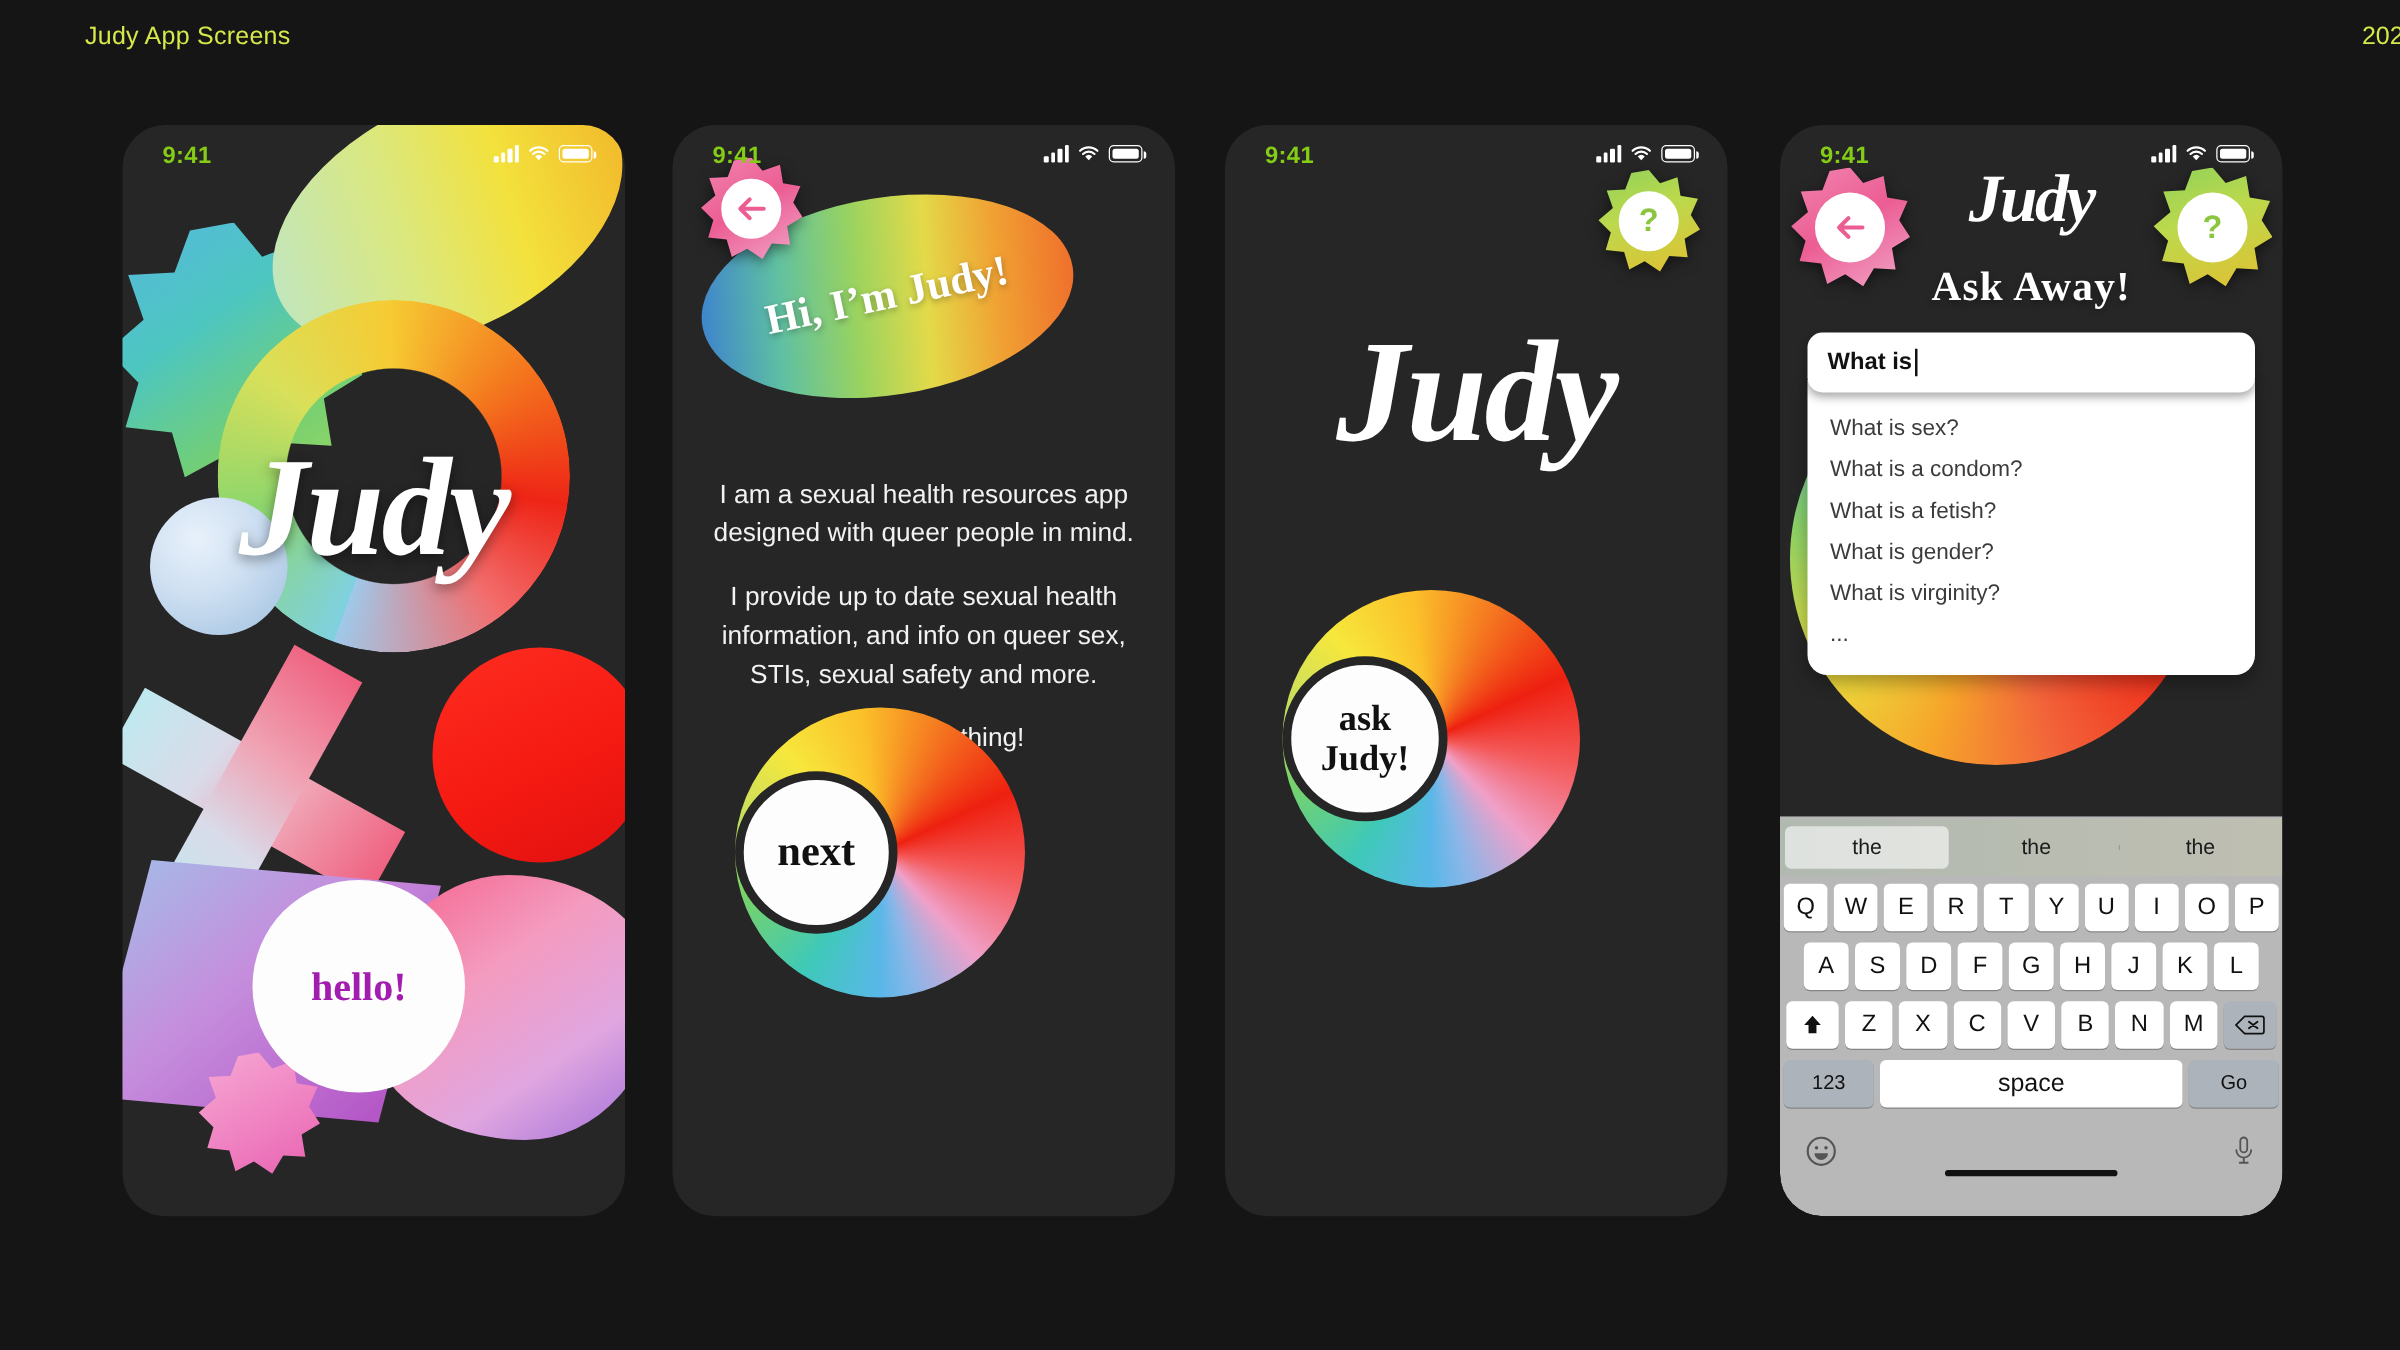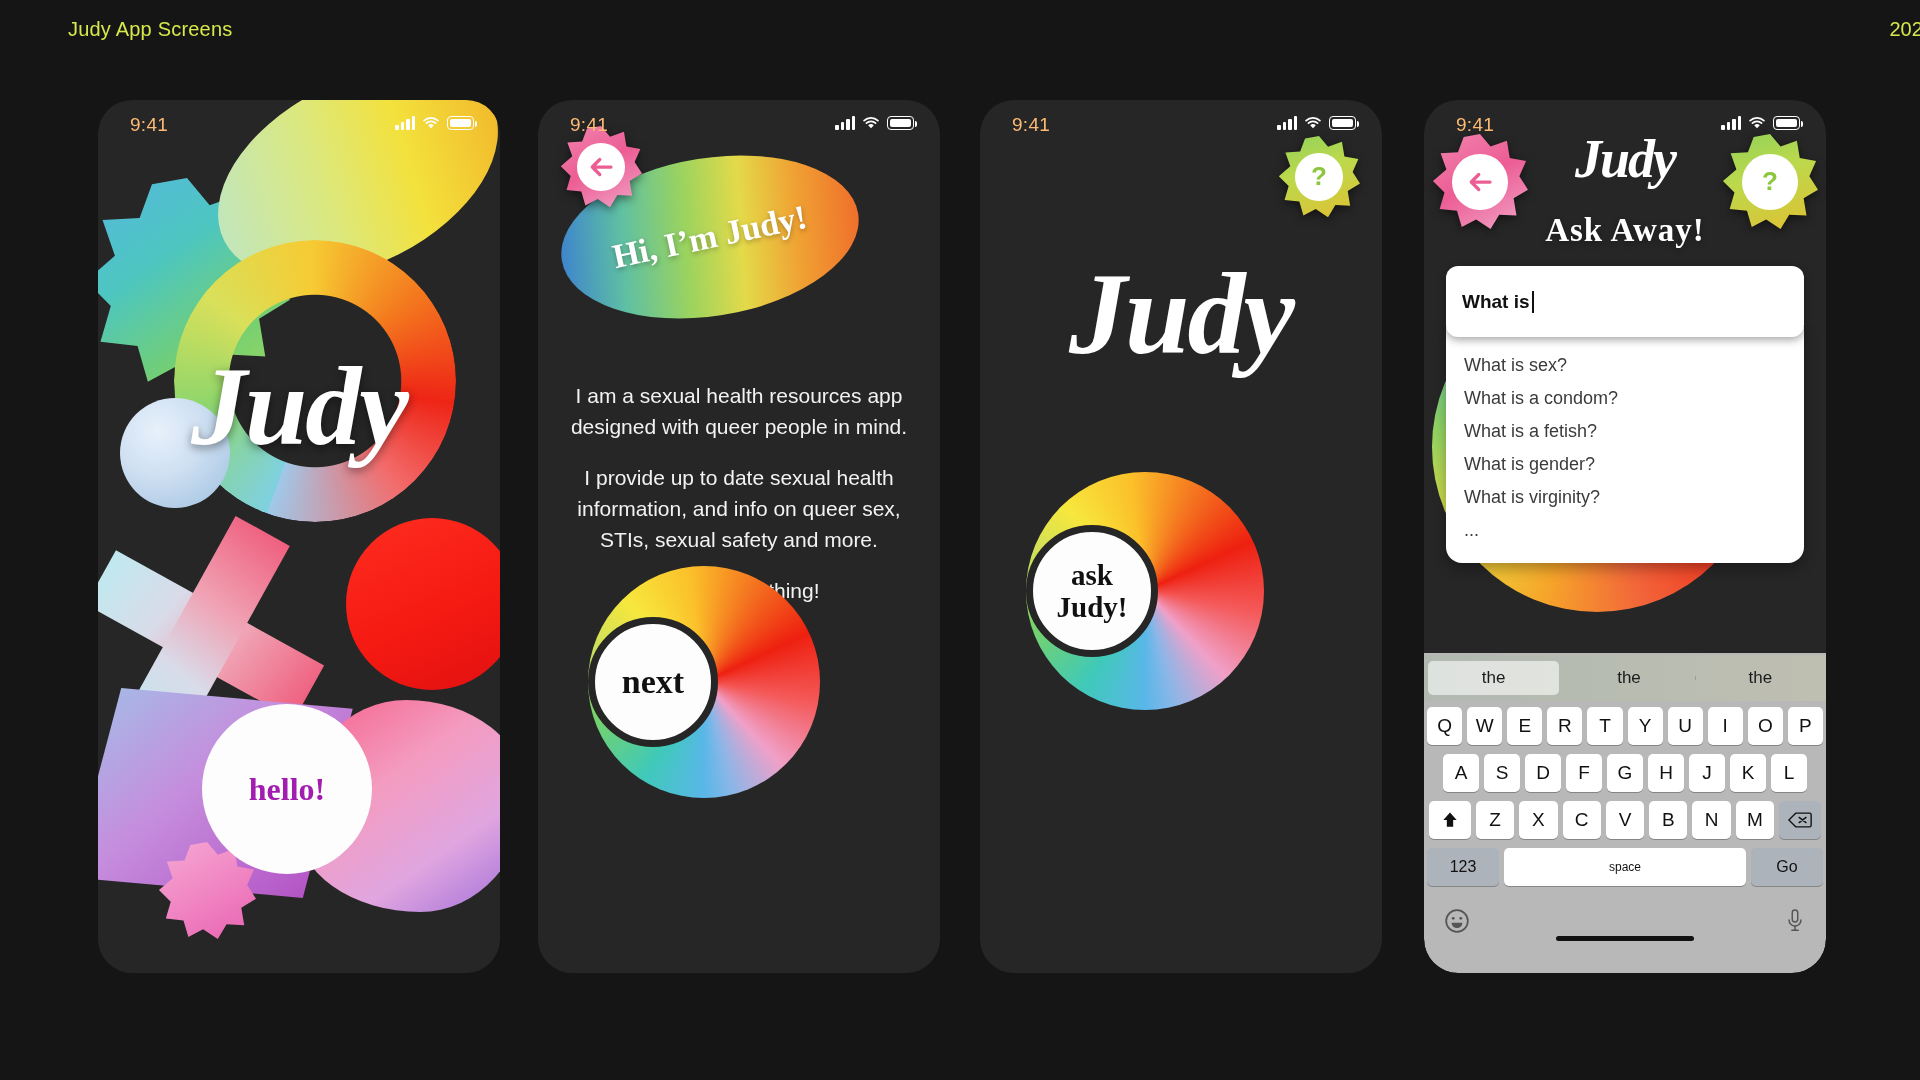--- a/index.html
+++ b/index.html
@@ -35,21 +35,21 @@
   #phone3 { left: 980px; }
   #phone4 { left: 1424px; }
 
   
   .statusbar {
     position: absolute; top: 0; left: 0; width: 100%; height: 52px;
     z-index: 60; pointer-events: none;
   }
   .sb-time {
     position: absolute; left: 32px; top: 14px;
-    color: #fdba74; font-size: 19px; font-weight: normal; letter-spacing: .3px;
+    color: #84cc16; font-size: 19px; font-weight: bold; letter-spacing: .3px;
   }
   .sb-icons { position: absolute; right: 26px; top: 15px; display: flex; align-items: flex-end; gap: 7px; }
   .sig { display: flex; align-items: flex-end; gap: 2px; height: 15px; }
   .sig i { display: block; width: 3.5px; background: #fff; border-radius: 1px; }
   .sig i:nth-child(1){height:5px} .sig i:nth-child(2){height:8px}
   .sig i:nth-child(3){height:11px} .sig i:nth-child(4){height:14px}
   .wifi { position: relative; width: 18px; height: 14px; }
   .batt {
     width: 27px; height: 14px; border: 1.6px solid #fff; border-radius: 4px;
     position: relative; padding: 1.6px;
@@ -221,21 +221,21 @@
     z-index: 5;
   }
   .s4-title {
     position: absolute; left: 0; width: 402px; top: 112px; text-align: center;
     font-family: "Liberation Serif", serif; font-weight: bold; color: #fff;
     font-size: 33px; letter-spacing: 1px; z-index: 22;
     text-shadow: 0 2px 6px rgba(0,0,0,.35);
   }
   .s4-searchwrap { position: absolute; left: 22px; top: 166px; width: 358px; z-index: 28; }
   .s4-input {
-    height: 71px; background: #fff; border-radius: 12px;
+    height: 48px; background: #fff; border-radius: 12px;
     box-shadow: 0 3px 8px rgba(0,0,0,.35);
     display: flex; align-items: center; padding: 0 16px;
     font-size: 19px; font-weight: bold; color: #111; position: relative; z-index: 3;
   }
   .caret {
     display: inline-block; width: 2px; height: 22px; background: #111;
     margin-left: 2px; vertical-align: -4px;
   }
   .s4-sugg {
     margin-top: -10px; padding: 22px 0 16px 0;
@@ -277,21 +277,21 @@
     background: #fff; border-radius: 5px;
     box-shadow: 0 1px 0 rgba(0,0,0,.28);
     display: flex; align-items: center; justify-content: center;
     font-size: 19px; color: #111;
   }
   .kb-row.r2 { padding: 0 16px; }
   .kb-row.r3 { padding: 0 2px; }
   .key.wide { flex: 0 0 42px; background: #adb3bb; }
   .key.shift { flex: 0 0 42px; background: #fff; }
   .key.num { flex: 0 0 72px; background: #adb3bb; font-size: 16px; }
-  .key.space { flex: 1; background: #fff; font-size: 12px; }
+  .key.space { flex: 1; background: #fff; font-size: 20px; }
   .key.go { flex: 0 0 72px; background: #adb3bb; font-size: 16px; }
   .kb-bottom {
     height: 56px; display: flex; align-items: center;
     justify-content: space-between; padding: 0 20px; position: relative;
   }
   .home-ind {
     position: absolute; left: 50%; bottom: 10px; transform: translateX(-50%);
     width: 138px; height: 5px; background: #111; border-radius: 3px;
   }
 </style>

